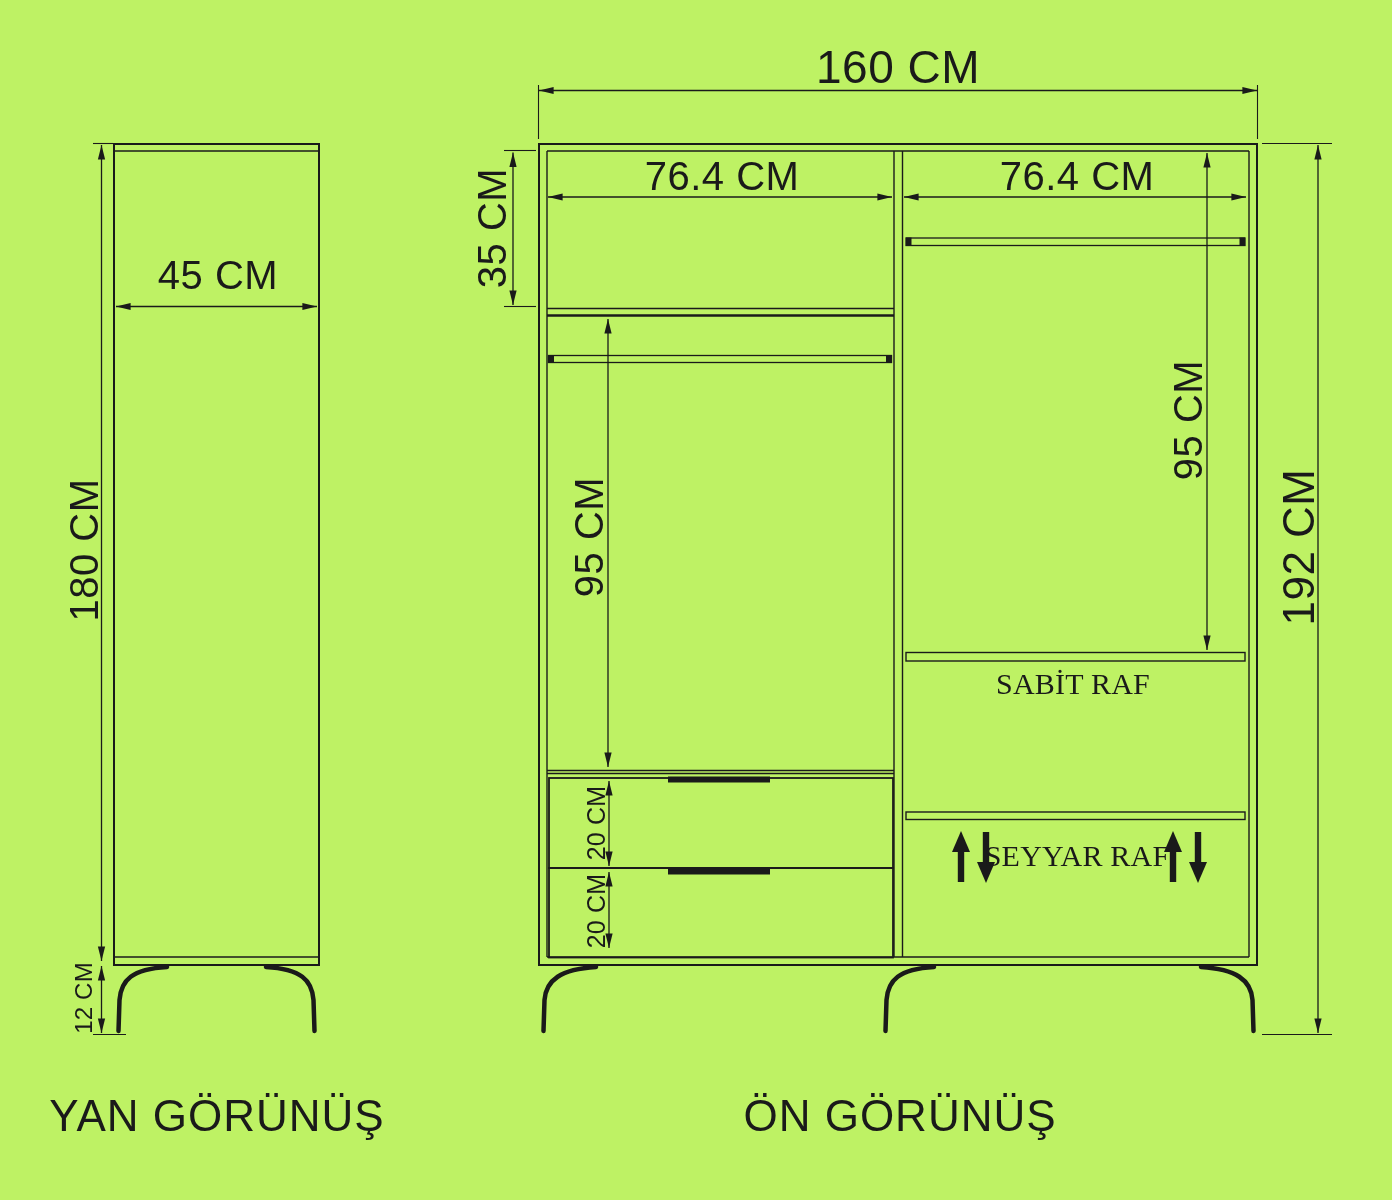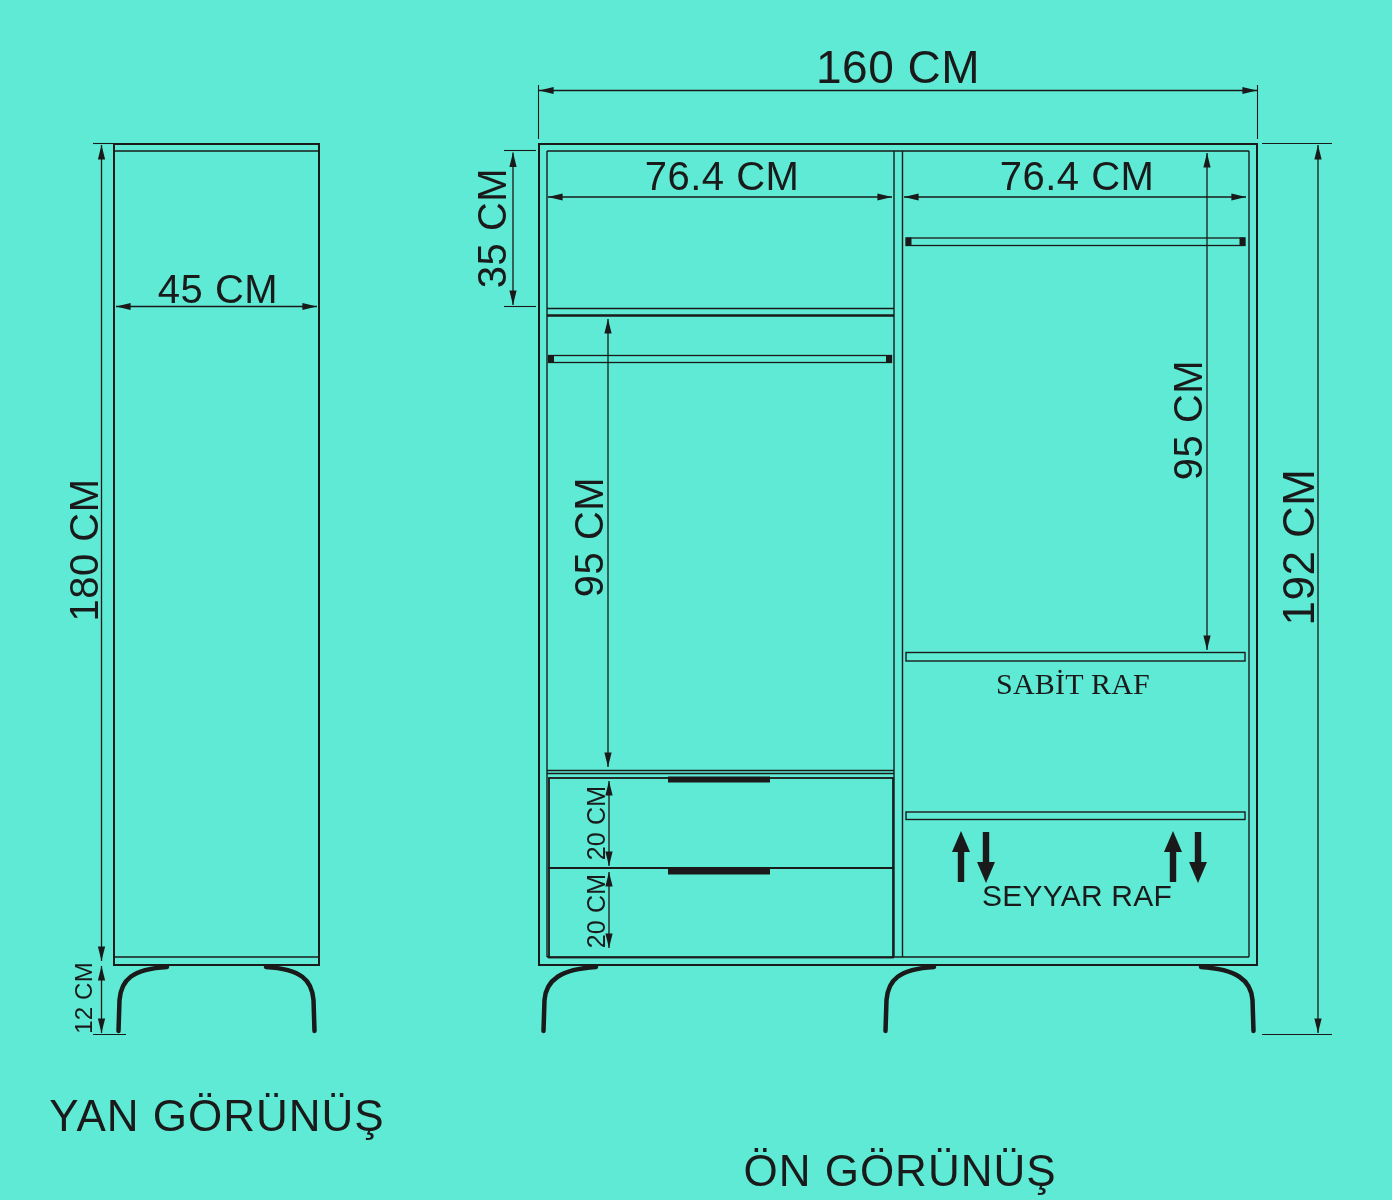--- a/index.html
+++ b/index.html
@@ -1,19 +1,19 @@
 <!DOCTYPE html>
 <html><head>
 <meta charset="utf-8">
 <style>
   html,body{margin:0;padding:0;background:#fff;}
   #canvas{
     position:relative;
     width:1392px;height:1200px;
-    background:#5eead4;
+    background:#bef264;
     font-family:"Liberation Sans", sans-serif;
     color:#1a1a1a;
     overflow:hidden;
   }
   #drawing{position:absolute;left:0;top:0;}
   .lbl{
     position:absolute;
     white-space:nowrap;
     line-height:1;
     color:#1a1a1a;
@@ -125,21 +125,21 @@
   <span class="lbl s46" style="left:898px;top:67px;">160 CM</span>
   <span class="lbl s40" style="left:722px;top:176px;">76.4 CM</span>
   <span class="lbl s40" style="left:1077px;top:176px;">76.4 CM</span>
   <span class="lbl s40 v" style="left:492px;top:228px;">35 CM</span>
   <span class="lbl s40 v" style="left:589px;top:537px;">95 CM</span>
   <span class="lbl s40 v" style="left:1188px;top:420px;">95 CM</span>
   <span class="lbl s44 v" style="left:1299px;top:547px;">192 CM</span>
   <span class="lbl s25 v" style="left:596px;top:823px;">20 CM</span>
   <span class="lbl s25 v" style="left:596px;top:911px;">20 CM</span>
   <span class="lbl s30" style="left:1073px;top:684px;font-family:Liberation Serif, serif;">SABİT RAF</span>
-  <span class="lbl s30" style="left:1077px;top:896px;">SEYYAR RAF</span>
+  <span class="lbl s30" style="left:1077px;top:856px;font-family:Liberation Serif, serif;">SEYYAR RAF</span>
 
-  <span class="lbl s40" style="left:218px;top:289px;">45 CM</span>
+  <span class="lbl s40" style="left:218px;top:275px;">45 CM</span>
   <span class="lbl s40 v" style="left:84px;top:550px;">180 CM</span>
   <span class="lbl s24 v" style="left:84px;top:998px;">12 CM</span>
 
   <span class="lbl title" style="left:217px;top:1116px;">YAN GÖRÜNÜŞ</span>
-  <span class="lbl title" style="left:900px;top:1171px;">ÖN GÖRÜNÜŞ</span>
+  <span class="lbl title" style="left:900px;top:1116px;">ÖN GÖRÜNÜŞ</span>
 </div>
 
 </body></html>

